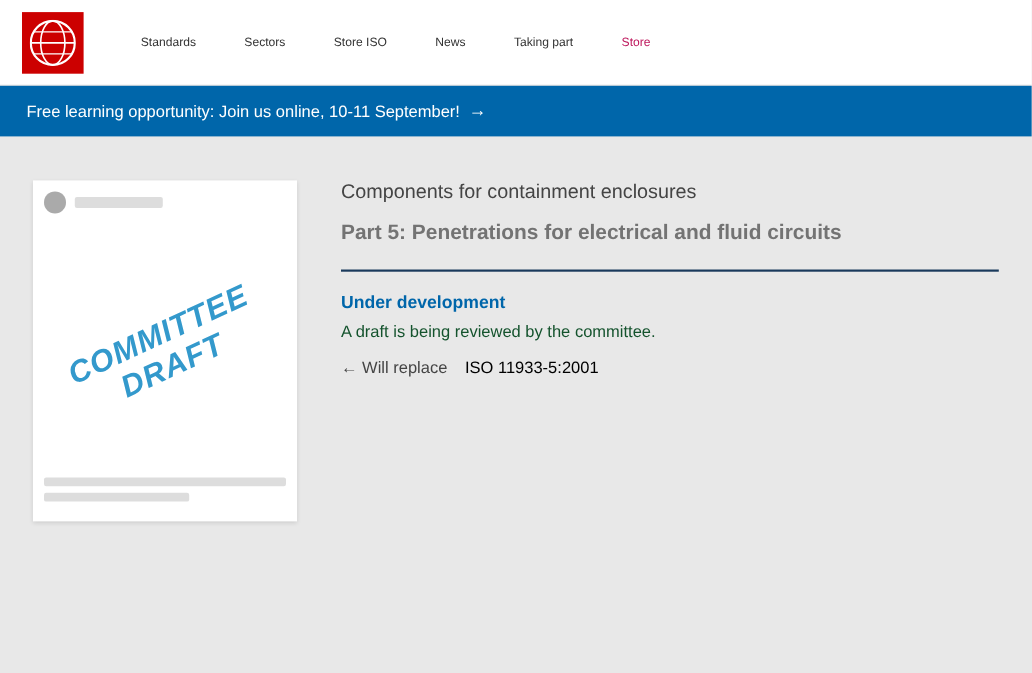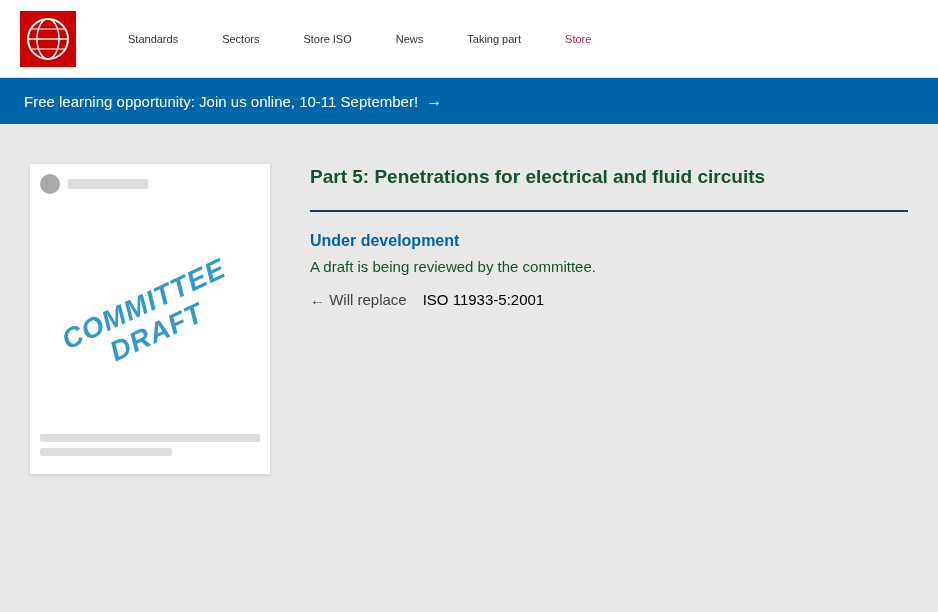--- a/index.html
+++ b/index.html
@@ -145,21 +145,21 @@
     }
     #doc-subtitle {
       font-size: 18px;
       color: #444;
       margin-bottom: 14px;
       font-weight: 400;
     }
     #doc-part {
       font-size: 19px;
       font-weight: 700;
-      color: #14532d;
+      color: #737373;
       margin-bottom: 20px;
       line-height: 1.35;
     }
     #divider {
       border: none;
       border-top: 2px solid #1a3a5c;
       margin-bottom: 20px;
     }
     #status-label {
       font-size: 16px;
@@ -228,20 +228,21 @@
       <span>COMMITTEE</span><br>
       <span>DRAFT</span>
     </div>
     <div id="doc-cover-bottom">
       <div class="cover-line"></div>
       <div class="cover-line short"></div>
     </div>
   </div>
 
   <div id="content">
+    <p id="doc-subtitle">Components for containment enclosures</p>
     <p id="doc-part">Part 5: Penetrations for electrical and fluid circuits</p>
     <hr id="divider">
     <p id="status-label">Under development</p>
     <p id="status-desc">A draft is being reviewed by the committee.</p>
     <div id="replaces-line">
       <span id="left-arrow">← Will replace</span>
       <a id="replaces-link" href="#">ISO 11933-5:2001</a>
     </div>
   </div>
 </div>

